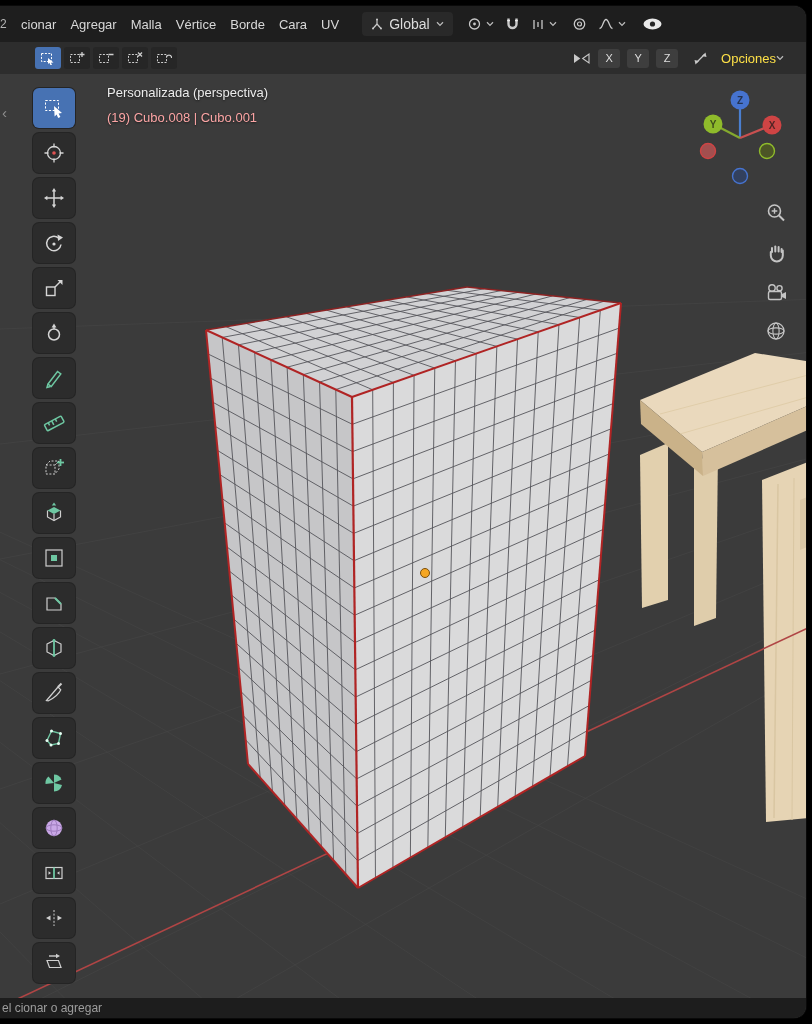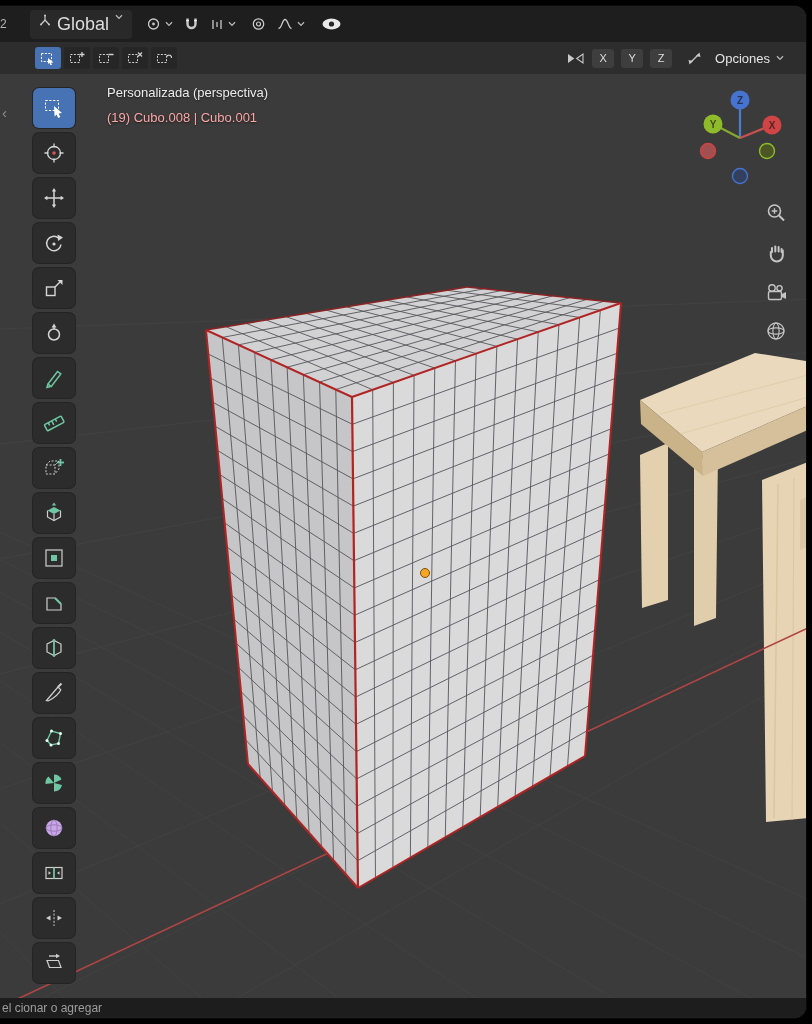--- a/index.html
+++ b/index.html
@@ -4,35 +4,35 @@
 <style>
   html,body{margin:0;padding:0;background:#000;font-family:"Liberation Sans",sans-serif;}
   .screen{position:relative;width:812px;height:1024px;overflow:hidden;background:#000;}
   .app{position:absolute;left:-14px;top:6px;width:820px;height:1012px;background:#3b3b3b;
        border-radius:12px;overflow:hidden;box-shadow:0 0 0 1px #0a0a0a;}
   
   .menubar{display:flex;align-items:center;height:36px;background:#1e1e1e;padding-left:14px;}
   .badge{color:#b5b5b5;font-size:12px;width:14px;}
   .menus{display:flex;align-items:center;}
   .menus .mi{padding:0 7px;font-size:13px;color:#d8d8d8;white-space:nowrap;cursor:default;}
-  .pill{display:flex;gap:6px;background:#292929;border-radius:4px;
-        padding:4px 9px;margin-left:16px;color:#dcdcdc;font-size:18px;}
+  .pill{display:flex;align-items:center;gap:6px;background:#292929;border-radius:4px;
+        padding:4px 9px;margin-left:16px;color:#dcdcdc;font-size:14px;}
   .hbtn{display:flex;align-items:center;gap:4px;margin-left:11px;}
   .chev{width:8px;height:6px;}
   .chev path{stroke:#b9b9b9;fill:none;stroke-width:1.3;}
   .menubar svg,.toolrow svg{display:block;flex:none;}
   
   .toolrow{display:flex;align-items:center;height:32px;background:#2d2d2d;padding-left:49px;}
   .modebtn{width:26px;height:22px;border-radius:3px;background:#262626;display:flex;align-items:center;
            justify-content:center;margin-right:3px;color:#cfcfcf;}
   .modebtn.active{background:#4772b3;color:#fff;}
   .trright{margin-left:auto;display:flex;align-items:center;padding-right:22px;gap:7px;}
   .axisbtn{width:22px;height:19px;background:#3e3e3e;border-radius:3px;color:#dedede;font-size:11px;
            display:flex;align-items:center;justify-content:center;}
-  .options{display:flex;gap:6px;align-items:center;color:#e5e5e5;font-size:13px;margin-left:6px;}
+  .options{display:flex;align-items:center;color:#fde047;font-size:13px;margin-left:6px;}
   
   .viewport{position:relative;height:924px;background:#3b3b3b;overflow:hidden;}
   .vp-ui{position:absolute;left:14px;top:0;width:812px;height:996px;}
   #scene{position:absolute;left:0;top:0;}
   .vtext{position:absolute;left:107px;color:#ececec;font-size:13px;text-shadow:0 1px 2px rgba(0,0,0,.55);white-space:nowrap;}
   .vtext.l1{top:11px;}
   .vtext.l2{top:36px;color:#fca5a5;}
   .collapse{position:absolute;left:2px;top:30px;color:#8f8f8f;font-size:15px;}
   .tools{position:absolute;left:33px;top:14px;display:flex;flex-direction:column;gap:5px;}
   .tool{width:42px;height:40px;background:#2c2c2c;border-radius:6px;display:flex;align-items:center;
@@ -46,20 +46,29 @@
              font-size:12px;color:#9d9d9d;}
 </style>
 </head>
 <body>
 
 <div class="screen">
 <div class="app">
 
   <div class="menubar">
     <span class="badge">2</span>
+    <nav class="menus">
+      <span class="mi">cionar</span>
+      <span class="mi">Agregar</span>
+      <span class="mi">Malla</span>
+      <span class="mi">Vértice</span>
+      <span class="mi">Borde</span>
+      <span class="mi">Cara</span>
+      <span class="mi">UV</span>
+    </nav>
 
     <div class="pill">
       <svg width="12" height="12">
         <g stroke="#c9c9c9" stroke-width="1.2">
               <line x1="6" y1="6" x2="6" y2="1"></line>
               <line x1="6" y1="6" x2="2" y2="10.5"></line>
               <line x1="6" y1="6" x2="10" y2="10.5"></line>
             </g>
         <circle cx="6" cy="1.5" r="1" fill="#c9c9c9"></circle>
             <circle cx="2" cy="10.5" r="1" fill="#c9c9c9"></circle>

